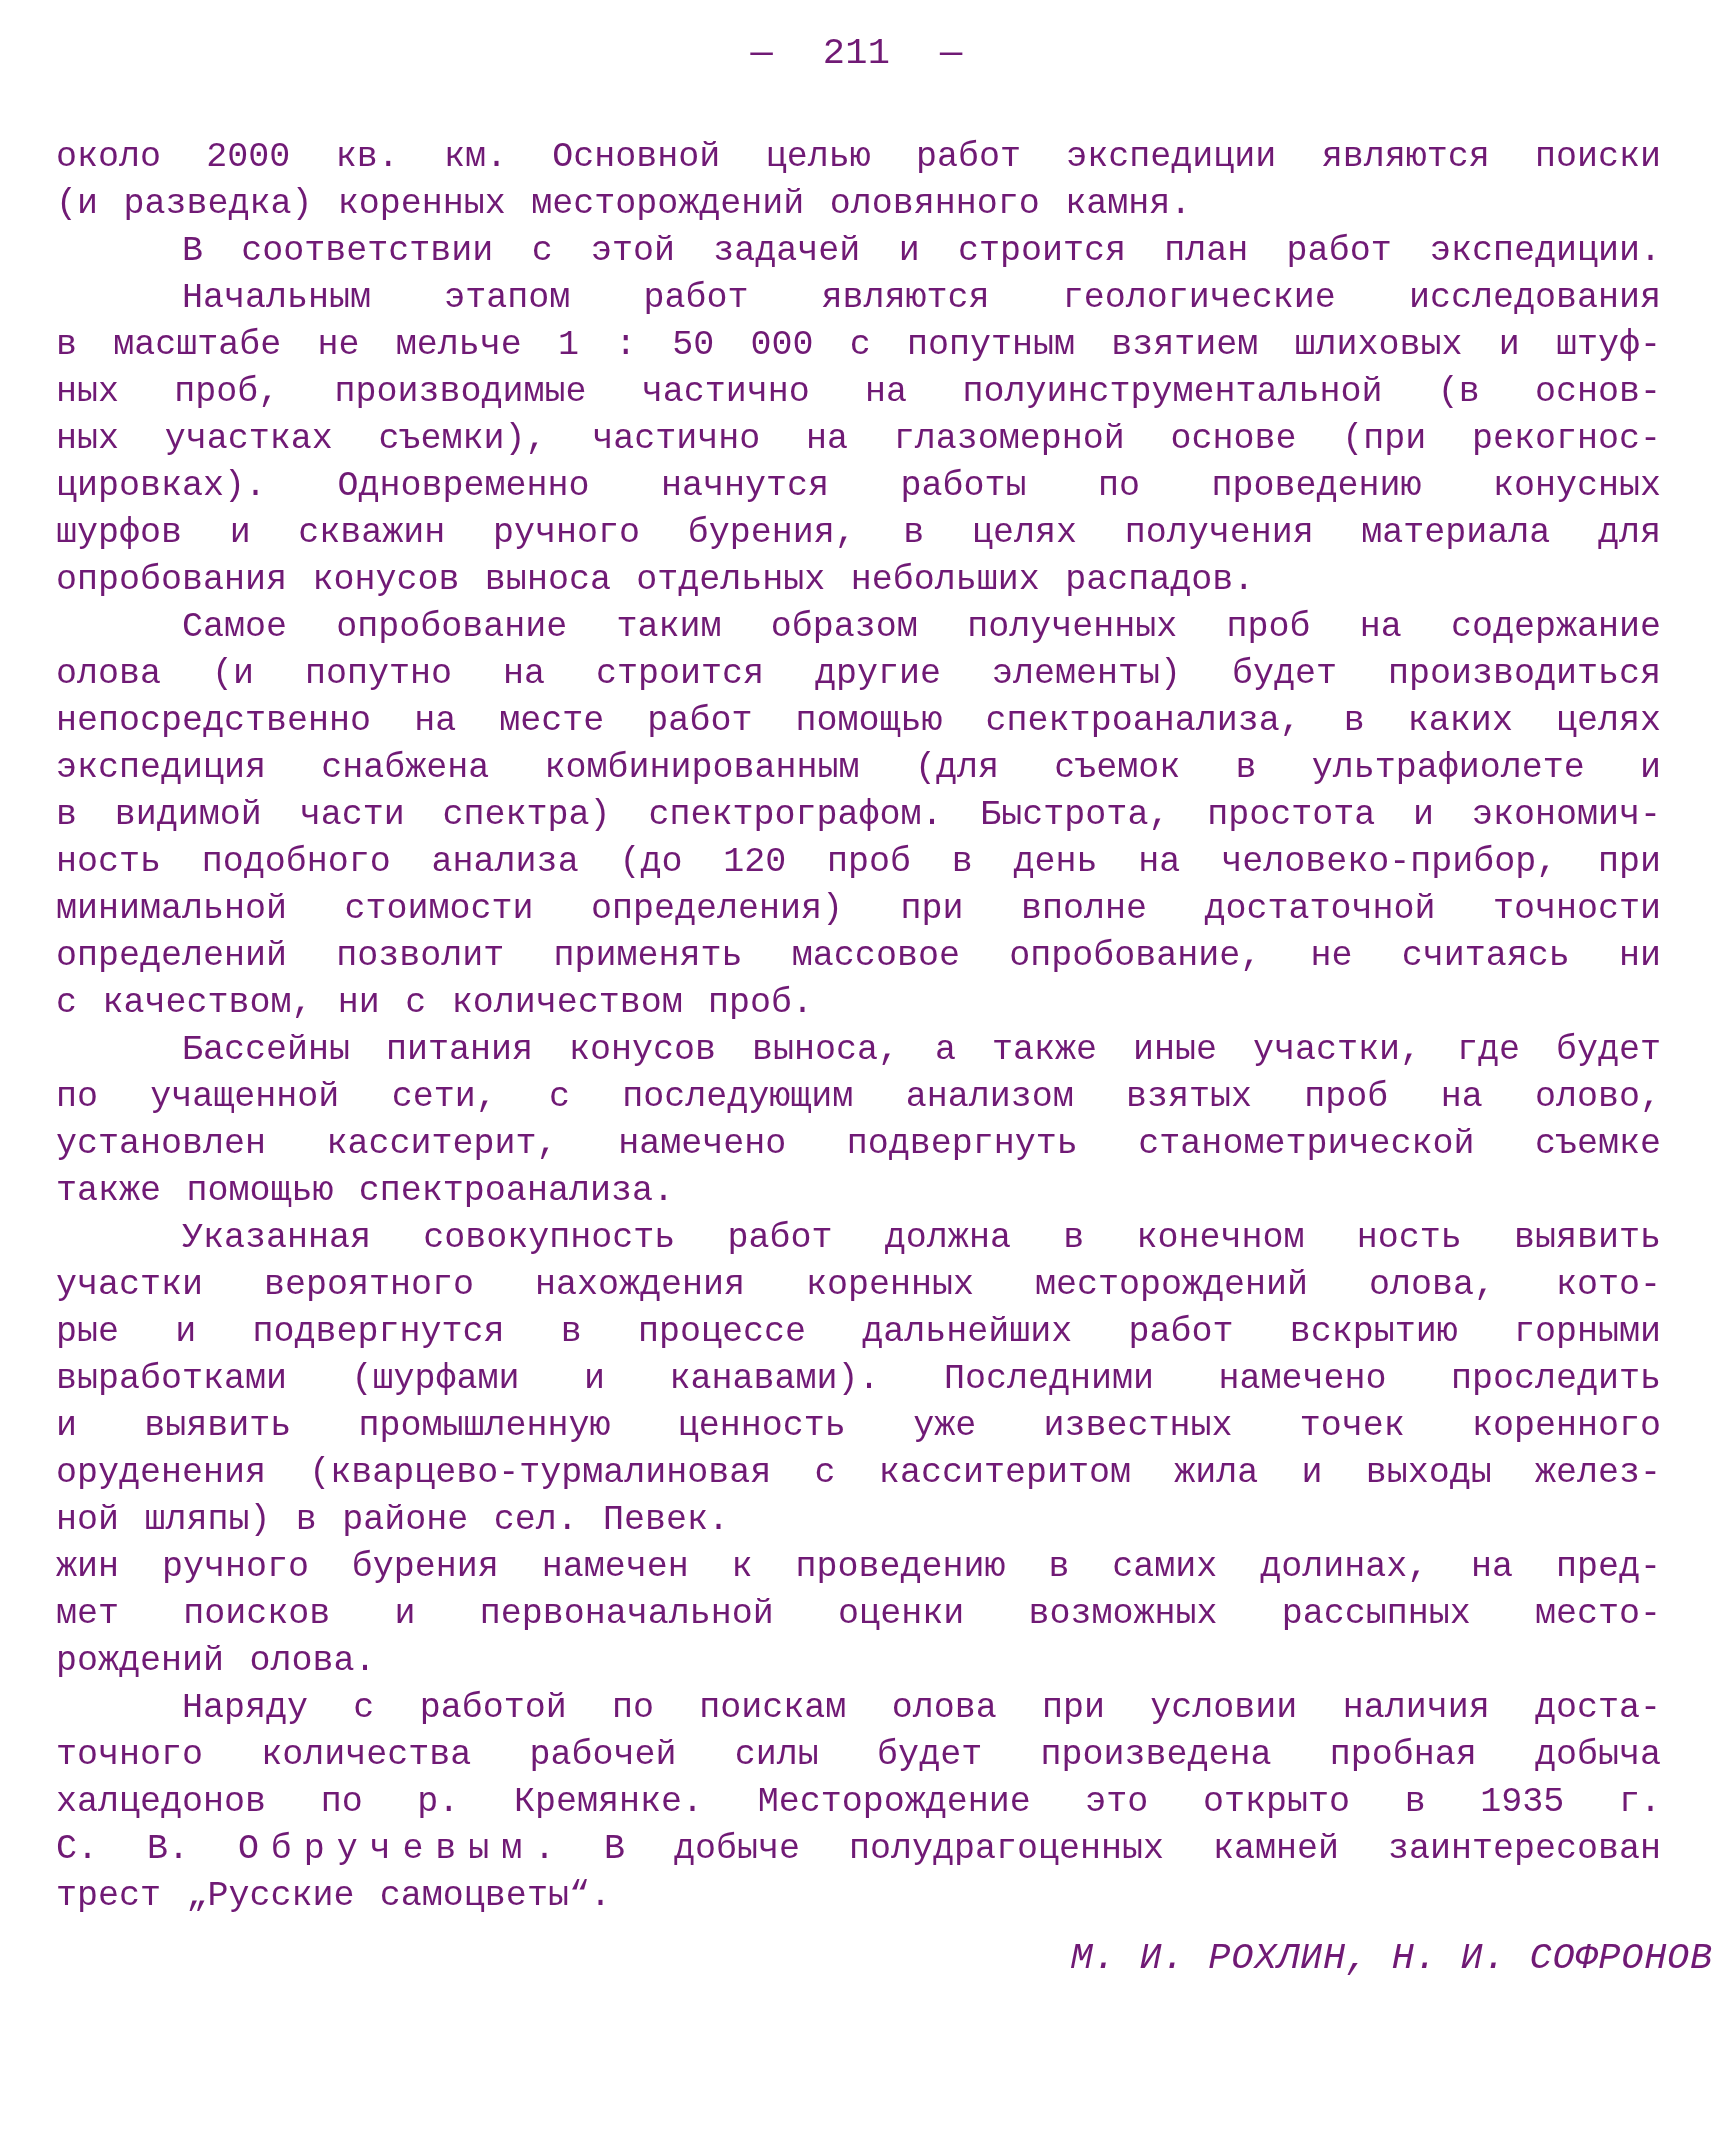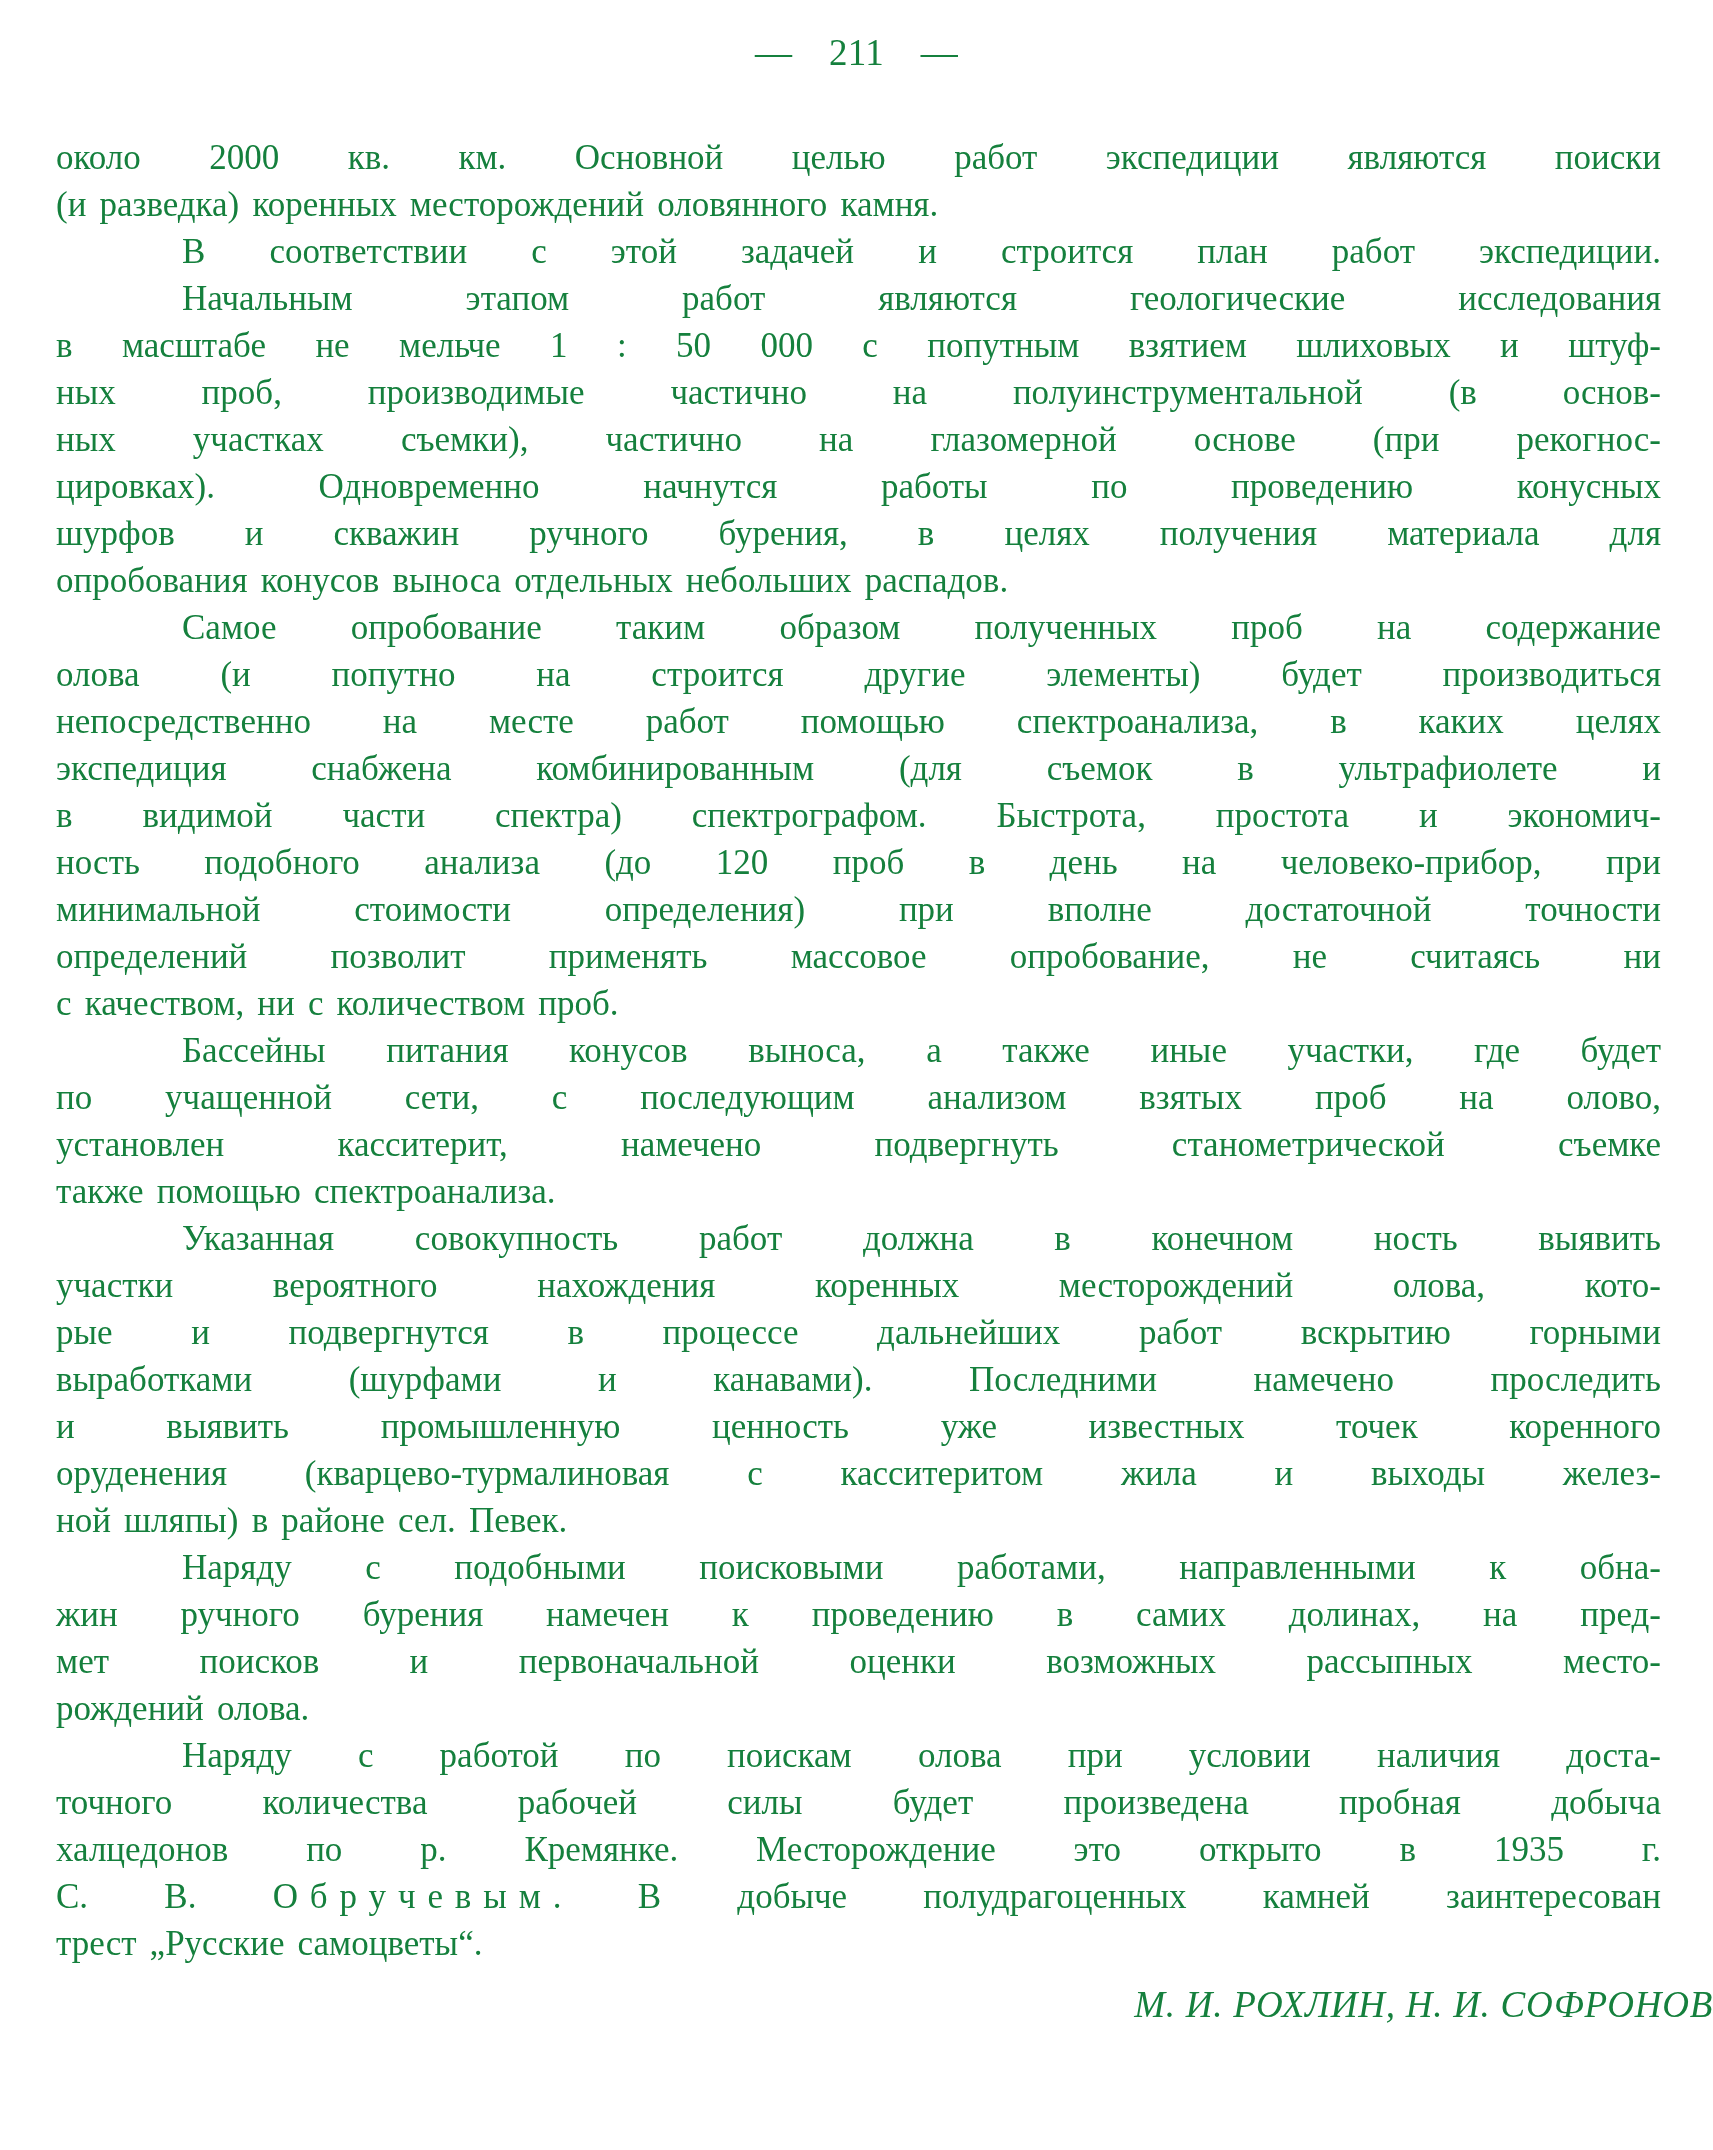--- a/index.html
+++ b/index.html
@@ -5,22 +5,22 @@
   html, body {
     margin: 0;
     padding: 0;
     background: #ffffff;
   }
   .page {
     position: relative;
     width: 1713px;
     height: 2151px;
     background: #ffffff;
-    color: #15803d;
-    font-family: Liberation Serif, serif;
+    color: #701a75;
+    font-family: Liberation Mono, monospace;
     overflow: hidden;
     box-sizing: border-box;
   }
   .page-header {
     padding-top: 30px;
     text-align: center;
     font-size: 37px;
     line-height: 46px;
     word-spacing: 27px;
     letter-spacing: 0.01em;
@@ -92,21 +92,20 @@
       <div class="para indent">
         <div class="tline firstline">Указанная совокупность работ должна в конечном ность выявить</div>
         <div class="tline">участки вероятного нахождения коренных месторождений олова, кото-</div>
         <div class="tline">рые и подвергнутся в процессе дальнейших работ вскрытию горными</div>
         <div class="tline">выработками (шурфами и канавами). Последними намечено проследить</div>
         <div class="tline">и выявить промышленную ценность уже известных точек коренного</div>
         <div class="tline">оруденения (кварцево-турмалиновая с касситеритом жила и выходы желез-</div>
         <div class="tline lastline">ной шляпы) в районе сел. Певек.</div>
       </div>
       <div class="para indent">
-        <div class="tline firstline">Наряду с подобными поисковыми работами, направленными к обна-</div>
         <div class="tline">жин ручного бурения намечен к проведению в самих долинах, на пред-</div>
         <div class="tline">мет поисков и первоначальной оценки возможных рассыпных место-</div>
         <div class="tline lastline">рождений олова.</div>
       </div>
       <div class="para indent">
         <div class="tline firstline">Наряду с работой по поискам олова при условии наличия доста-</div>
         <div class="tline">точного количества рабочей силы будет произведена пробная добыча</div>
         <div class="tline">халцедонов по р. Кремянке. Месторождение это открыто в 1935 г.</div>
         <div class="tline"><span>С. В. </span><span class="spaced">Обручевым</span><span>. В добыче полудрагоценных камней заинтересован</span></div>
         <div class="tline lastline">трест „Русские самоцветы“.</div>

